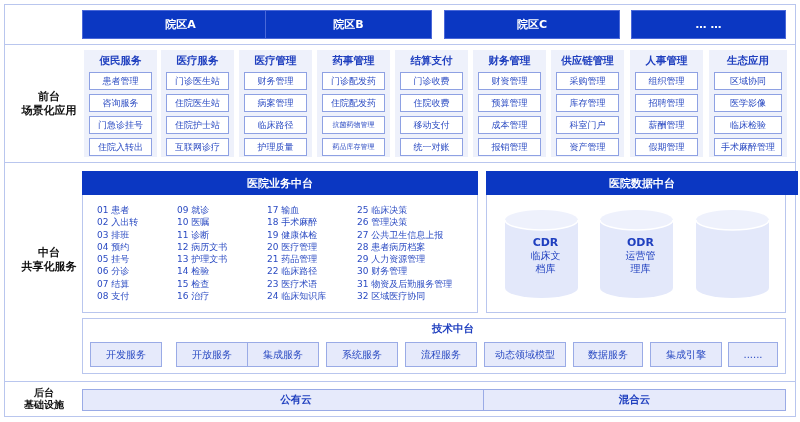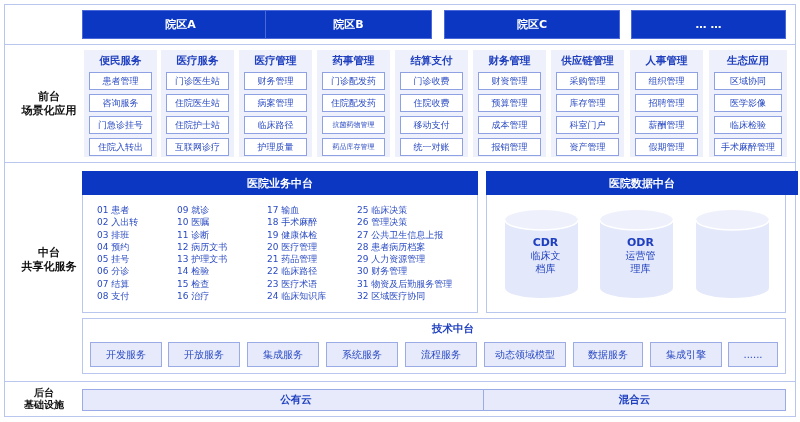--- a/index.html
+++ b/index.html
@@ -197,21 +197,21 @@
   <svg width="73" height="88">
     <path d="M0 10 L0 78 A36.5 10 0 0 0 73 78 L73 10 Z" fill="#e3e8fa"></path>
     <ellipse cx="36.5" cy="10" rx="36.5" ry="10" fill="#eef1fc"></ellipse>
     <path d="M0 10 A36.5 10 0 0 0 73 10" fill="none" stroke="#ffffff" stroke-width="1.5"></path>
   </svg>
 </div>
 
 <div class="frame" style="left:82px;top:318px;width:704px;height:56px;"></div>
 <div class="tech-title" style="left:432px;top:322px;">技术中台</div>
 <div class="tbtn" style="left:90px;width:72px;">开发服务</div>
-<div class="tbtn" style="left:168px;width:72px;">开放服务</div>
+<div class="tbtn" style="left:176px;width:72px;">开放服务</div>
 <div class="tbtn" style="left:247px;width:72px;">集成服务</div>
 <div class="tbtn" style="left:326px;width:72px;">系统服务</div>
 <div class="tbtn" style="left:405px;width:72px;">流程服务</div>
 <div class="tbtn" style="left:484px;width:82px;">动态领域模型</div>
 <div class="tbtn" style="left:573px;width:70px;">数据服务</div>
 <div class="tbtn" style="left:650px;width:72px;">集成引擎</div>
 <div class="tbtn" style="left:728px;width:50px;">......</div>
 
 <div class="cloud" style="left:82px;width:428px;">公有云</div>
 <div class="cloud" style="left:483px;width:303px;">混合云</div>

